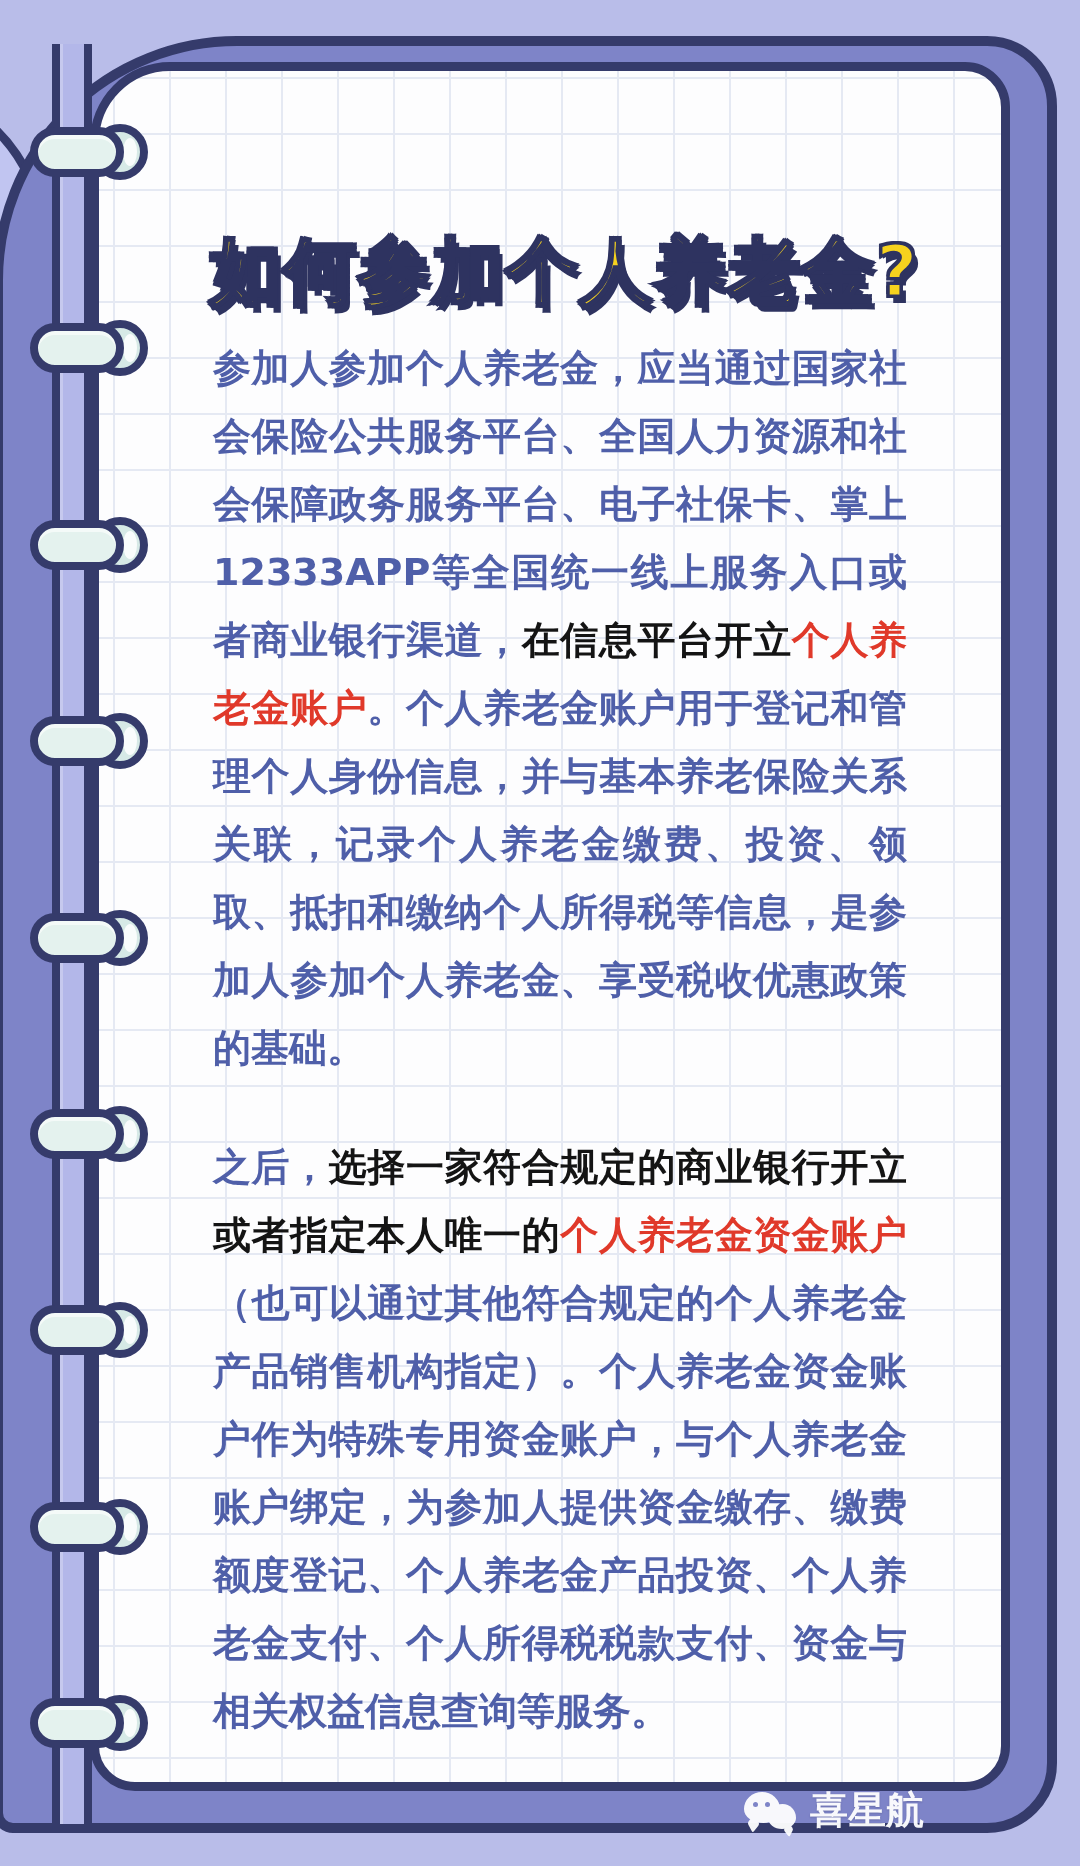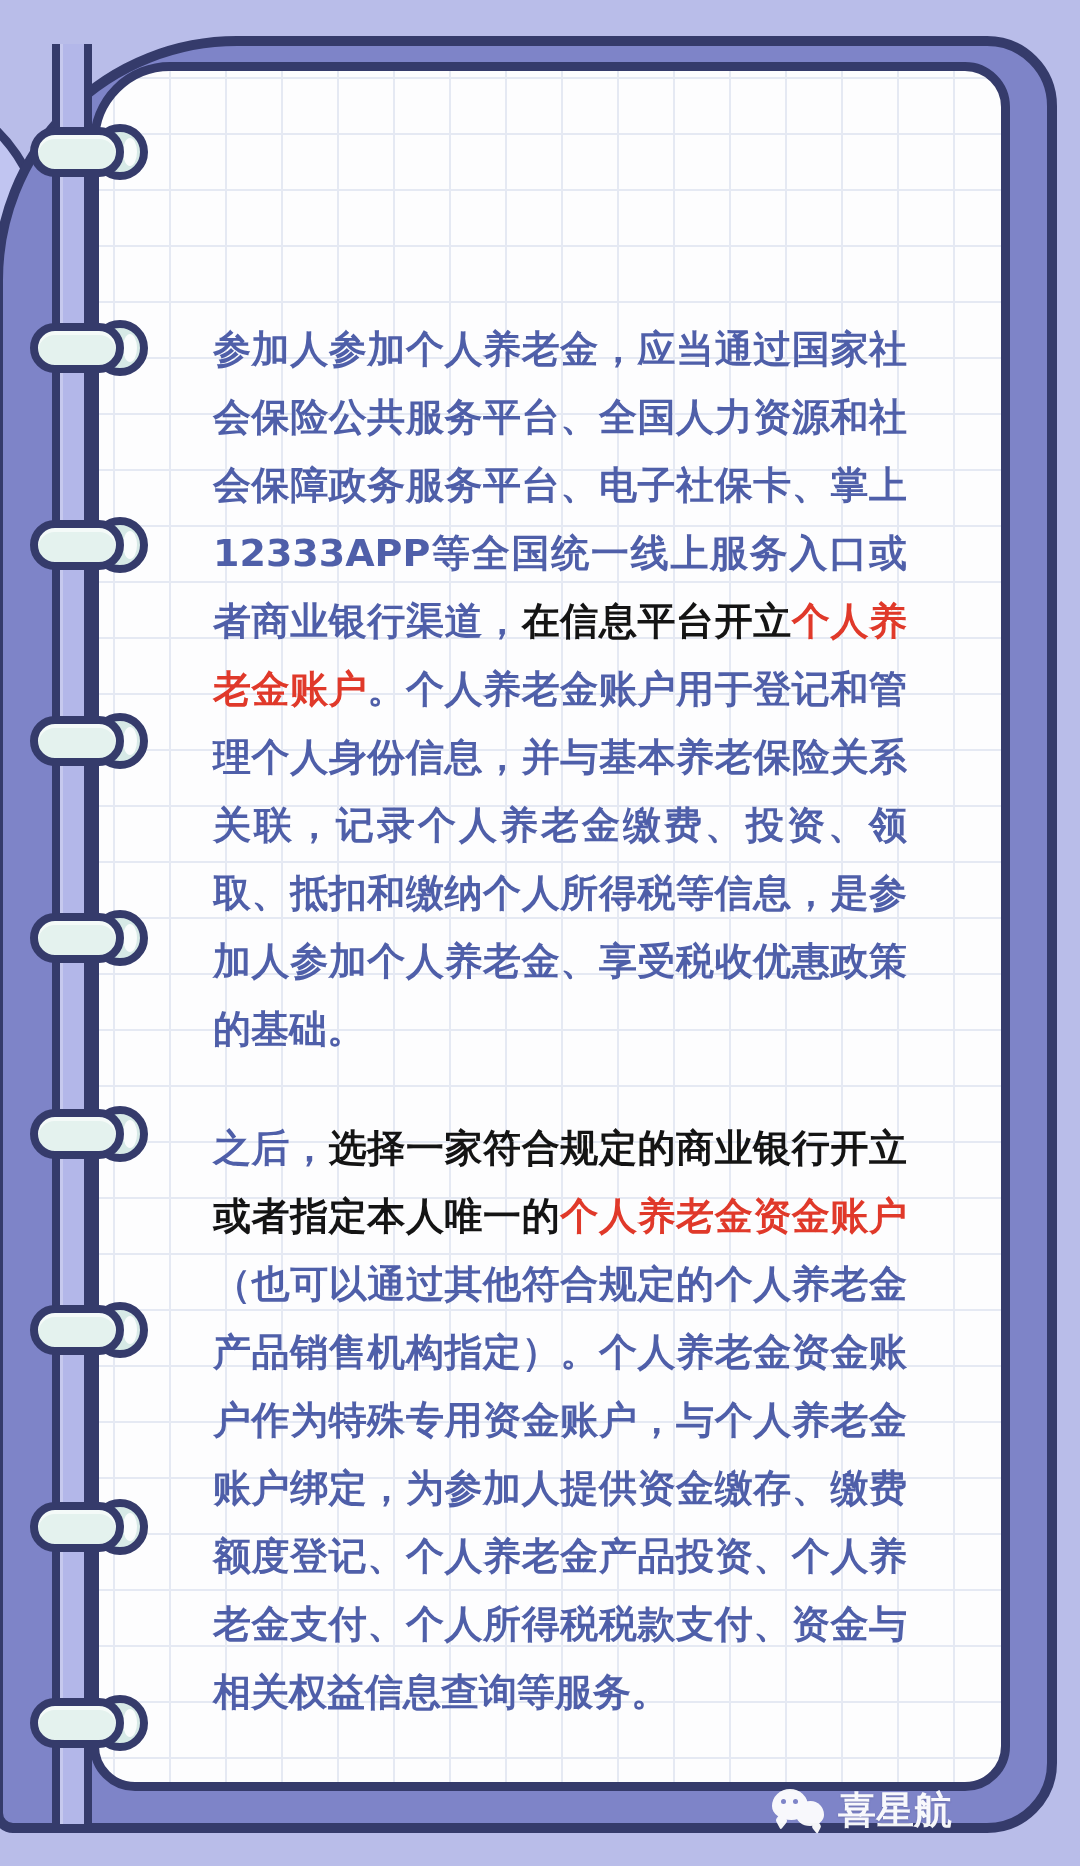--- a/index.html
+++ b/index.html
@@ -103,40 +103,40 @@
       5px 7px 0 var(--title-outline),
       2px 2px 0 var(--title-outline),
       -2px 2px 0 var(--title-outline),
       2px -2px 0 var(--title-outline),
       -2px -2px 0 var(--title-outline);
     z-index:6;
     white-space:nowrap;
   }
   
   .body-text{
-    position:absolute;left:213px;top:315px;width:694px;
+    position:absolute;left:213px;top:334px;width:694px;
     z-index:6;
   }
   .body-text p{
     margin:0;
     font-size:38px;
     line-height:68px;
     font-weight:700;
     color:var(--body-blue);
     text-align:justify;
     text-justify:inter-ideograph;
   }
   .body-text p + p{margin-top:51px;}
   .seg-blue{color:var(--body-blue);}
   .seg-black{color:var(--body-black);font-weight:800;}
   .seg-red{color:var(--body-red);font-weight:800;}
   
   .watermark{
-    position:absolute;left:772px;top:1784px;height:52px;
-    display:flex;align-items:center;gap:10px;
+    position:absolute;left:744px;top:1784px;height:52px;
+    display:flex;align-items:flex-end;gap:10px;
     z-index:10;opacity:.95;
   }
   .wm-icon{position:relative;width:56px;height:46px;}
   .bubble-big{
     position:absolute;left:0;top:2px;width:36px;height:31px;
     background:var(--watermark);
     border-radius:50% 50% 46% 54% / 55% 55% 45% 45%;
   }
   .bubble-big::before{
     content:"";position:absolute;left:9px;top:10px;width:5px;height:5px;
@@ -212,20 +212,21 @@
       <div class="ring" style="top: 1496.8px;">
         <div class="ring-back"></div>
         <div class="ring-pill"></div>
       </div>
       <div class="ring" style="top: 1693.2px;">
         <div class="ring-back"></div>
         <div class="ring-pill"></div>
       </div>
     </div>
 
+  <h1 class="title">如何参加个人养老金?</h1>
 
   <div class="body-text">
     <p><span class="seg-blue">参加人参加个人养老金，应当通过国家社会保险公共服务平台、全国人力资源和社会保障政务服务平台、电子社保卡、掌上12333APP等全国统一线上服务入口或者商业银行渠道，</span><span class="seg-black">在信息平台开立</span><span class="seg-red">个人养老金账户</span><span class="seg-blue">。个人养老金账户用于登记和管理个人身份信息，并与基本养老保险关系关联，记录个人养老金缴费、投资、领取、抵扣和缴纳个人所得税等信息，是参加人参加个人养老金、享受税收优惠政策的基础。</span></p>
     <p><span class="seg-blue">之后，</span><span class="seg-black">选择一家符合规定的商业银行开立或者指定本人唯一的</span><span class="seg-red">个人养老金资金账户</span><span class="seg-blue">（也可以通过其他符合规定的个人养老金产品销售机构指定）。个人养老金资金账户作为特殊专用资金账户，与个人养老金账户绑定，为参加人提供资金缴存、缴费额度登记、个人养老金产品投资、个人养老金支付、个人所得税税款支付、资金与相关权益信息查询等服务。</span></p>
   </div>
 
   <div class="watermark">
     <span class="wm-icon">
       <span class="bubble-big"></span>
       <span class="bubble-small"></span>

